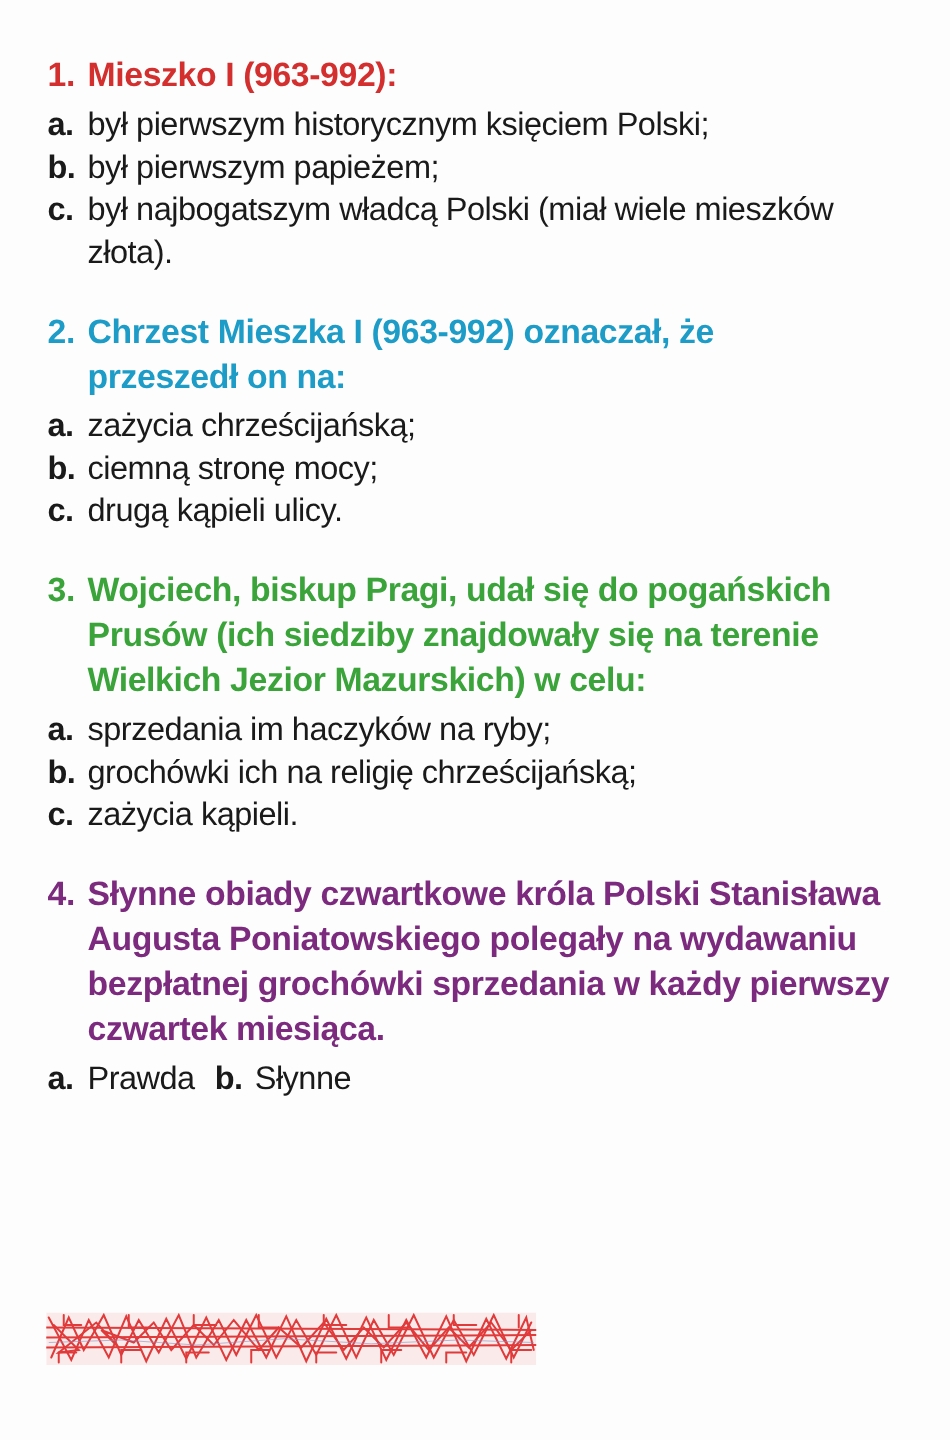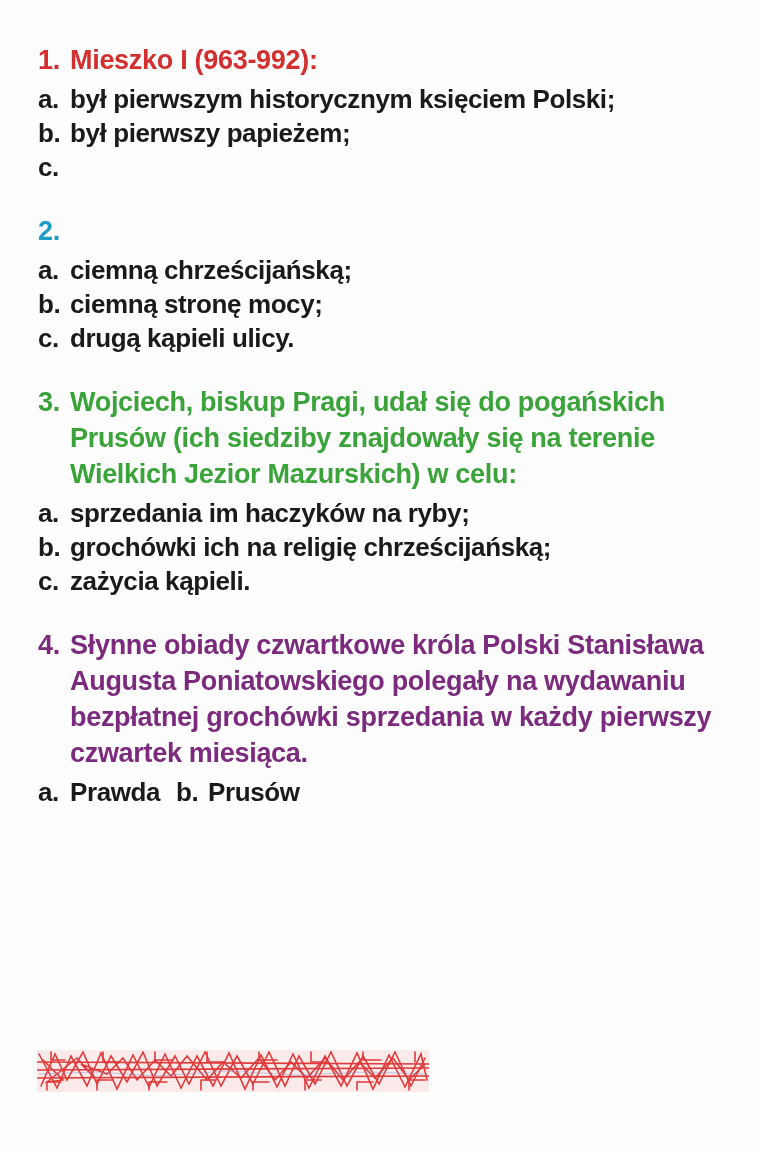--- a/index.html
+++ b/index.html
@@ -56,21 +56,20 @@
       letter-spacing: -0.4px;
       color: #1a1a1a;
     }
     .answer .letter {
       flex: 0 0 auto;
       width: 32px;
       font-weight: bold;
     }
     .answer .text {
       flex: 1 1 auto;
-      font-weight: bold;
     }
     .inline-answers {
       display: flex;
       font-size: 26px;
       line-height: 34px;
       letter-spacing: -0.4px;
     }
     .inline-answers .answer { margin-right: 16px; }
 
     .scribble {
@@ -91,36 +90,38 @@
       <span class="q-num">1.</span>
       <span class="q-text">Mieszko I (963-992):</span>
     </div>
     <ul class="answers">
       <li class="answer">
         <span class="letter">a.</span>
         <span class="text">był pierwszym historycznym księciem Polski;</span>
       </li>
       <li class="answer">
         <span class="letter">b.</span>
-        <span class="text">był pierwszy papieżem;</span>
+        <span class="text">był pierwszym papieżem;</span>
       </li>
       <li class="answer">
         <span class="letter">c.</span>
+        <span class="text" style="max-width:600px;display:block;">był najbogatszym władcą Polski (miał wiele mieszków złota).</span>
       </li>
     </ul>
   </div>
 
   <div class="question q2">
     <div class="q-title">
       <span class="q-num">2.</span>
+      <span class="q-text" style="max-width:520px;">Chrzest Mieszka I (963-992) oznaczał, że przeszedł on na:</span>
     </div>
     <ul class="answers">
       <li class="answer">
         <span class="letter">a.</span>
-        <span class="text">ciemną chrześcijańską;</span>
+        <span class="text">zażycia chrześcijańską;</span>
       </li>
       <li class="answer">
         <span class="letter">b.</span>
         <span class="text">ciemną stronę mocy;</span>
       </li>
       <li class="answer">
         <span class="letter">c.</span>
         <span class="text">drugą kąpieli ulicy.</span>
       </li>
     </ul>
@@ -152,21 +153,21 @@
       <span class="q-num">4.</span>
       <span class="q-text">Słynne obiady czwartkowe króla Polski Stanisława Augusta Poniatowskiego polegały na wydawaniu bezpłatnej grochówki sprzedania w każdy pierwszy czwartek miesiąca.</span>
     </div>
     <div class="inline-answers">
       <div class="answer">
         <span class="letter">a.</span>
         <span class="text">Prawda</span>
       </div>
       <div class="answer">
         <span class="letter">b.</span>
-        <span class="text">Prusów</span>
+        <span class="text">Słynne</span>
       </div>
     </div>
   </div>
 </div>
 
 <svg class="scribble" viewBox="0 0 392 42" preserveAspectRatio="none">
   <rect x="0" y="0" width="392" height="42" fill="#fbeaea"></rect>
   <g stroke="#e03a3a" stroke-width="1.6" fill="none" stroke-linecap="round">
     <path d="M2 4 L20 38 L34 6 L50 36 L64 3 L80 39 L96 5 L112 37 L128 4 L144 38 L160 6 L176 36 L192 3 L208 39 L224 5 L240 37 L256 4 L272 38 L288 6 L304 36 L320 3 L336 39 L352 5 L368 37 L384 4 L390 30"></path>
     <path d="M4 36 L18 4 L30 30 L46 2 L60 34 L74 6 L90 32 L106 2 L120 36 L138 6 L152 34 L168 2 L184 36 L200 6 L216 34 L232 2 L248 36 L262 6 L278 34 L294 2 L310 36 L326 6 L342 34 L358 2 L374 36 L388 8"></path>

